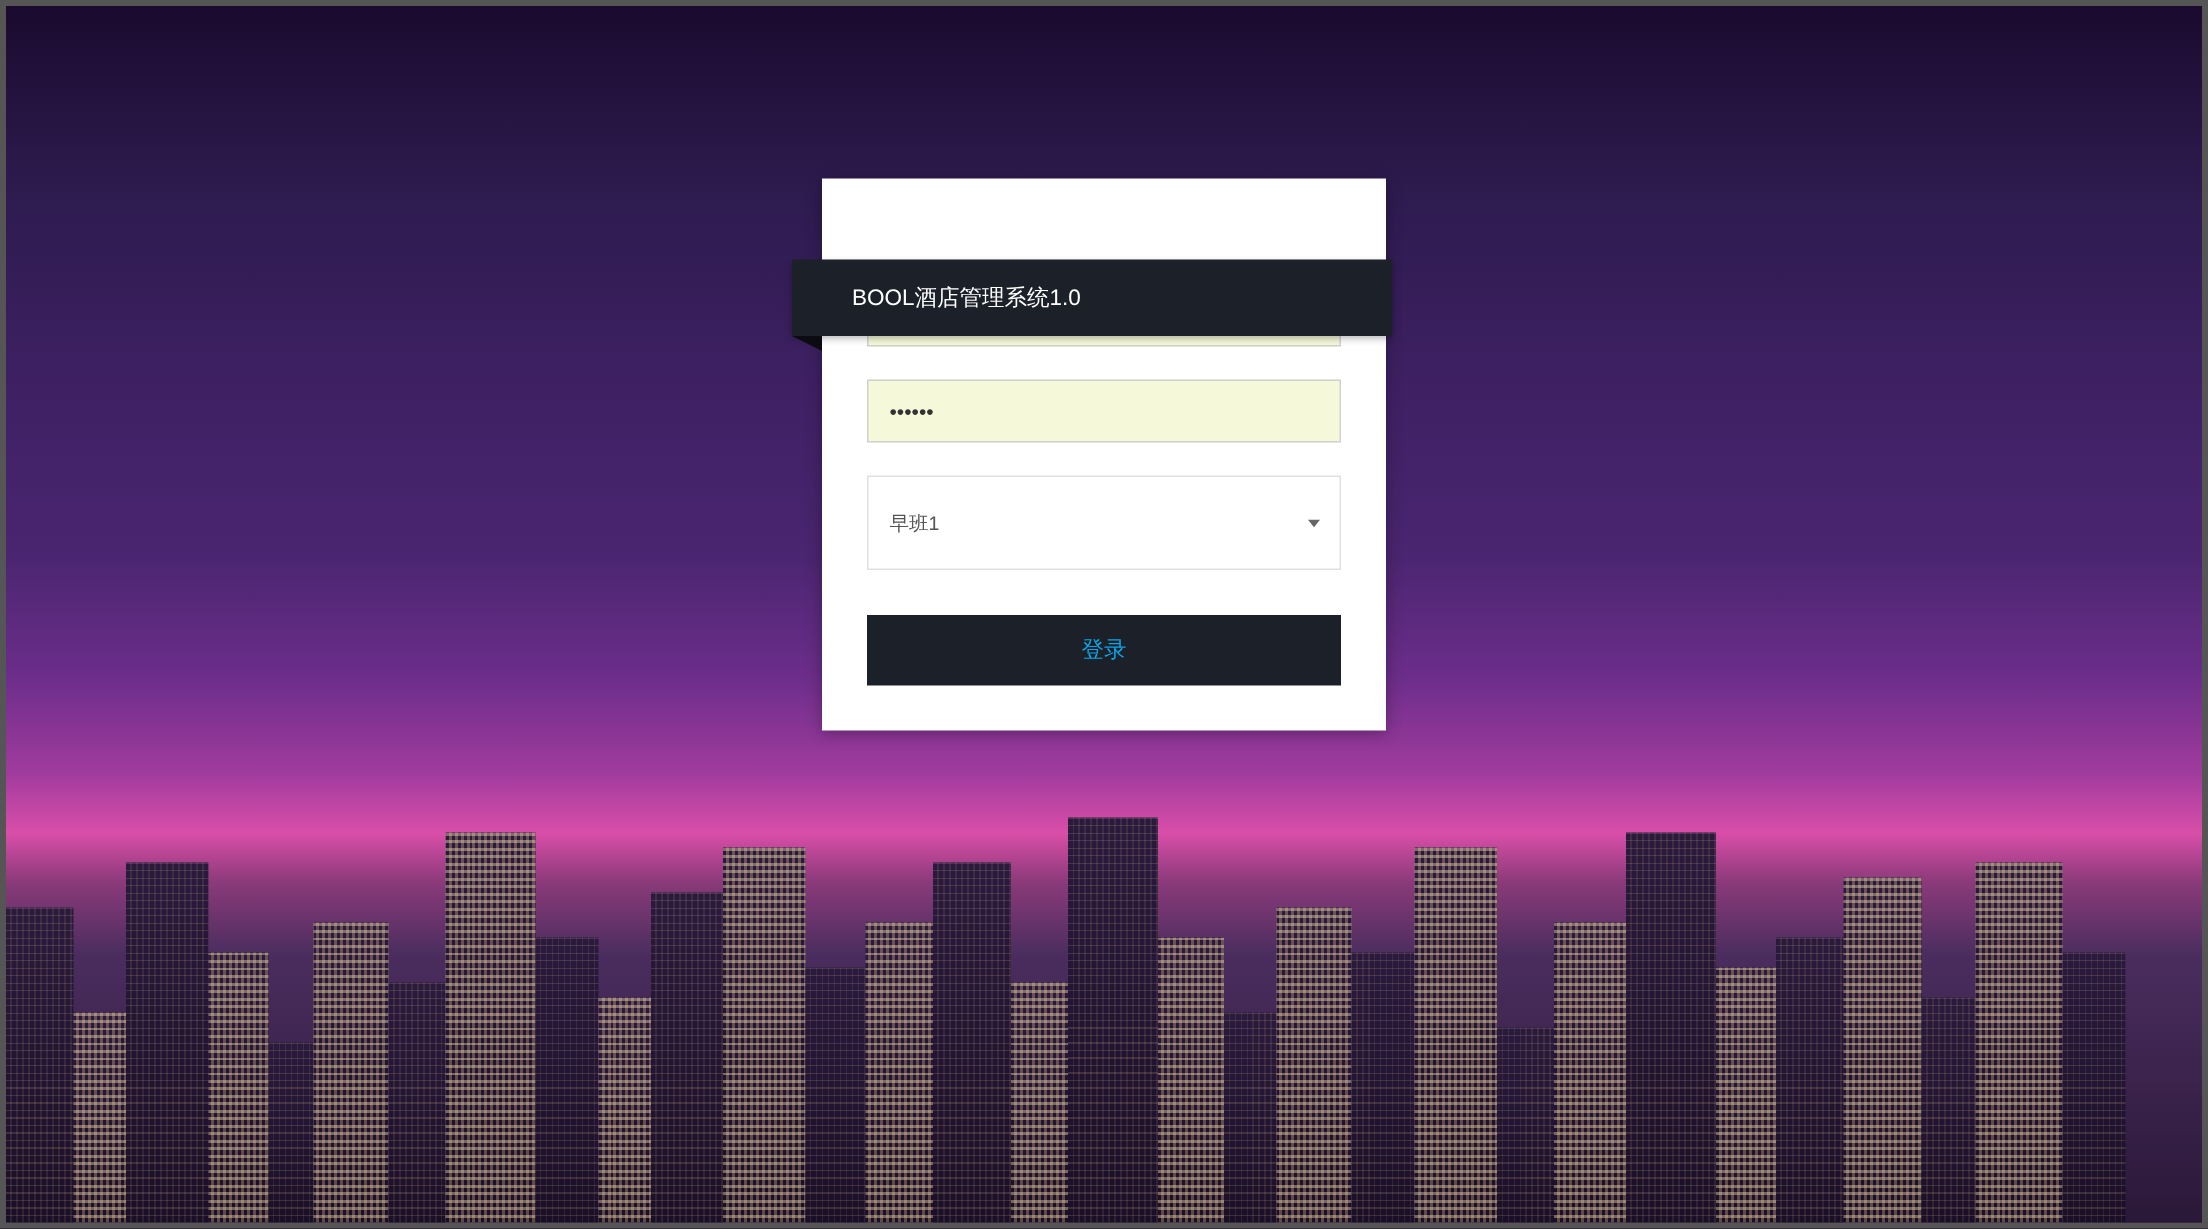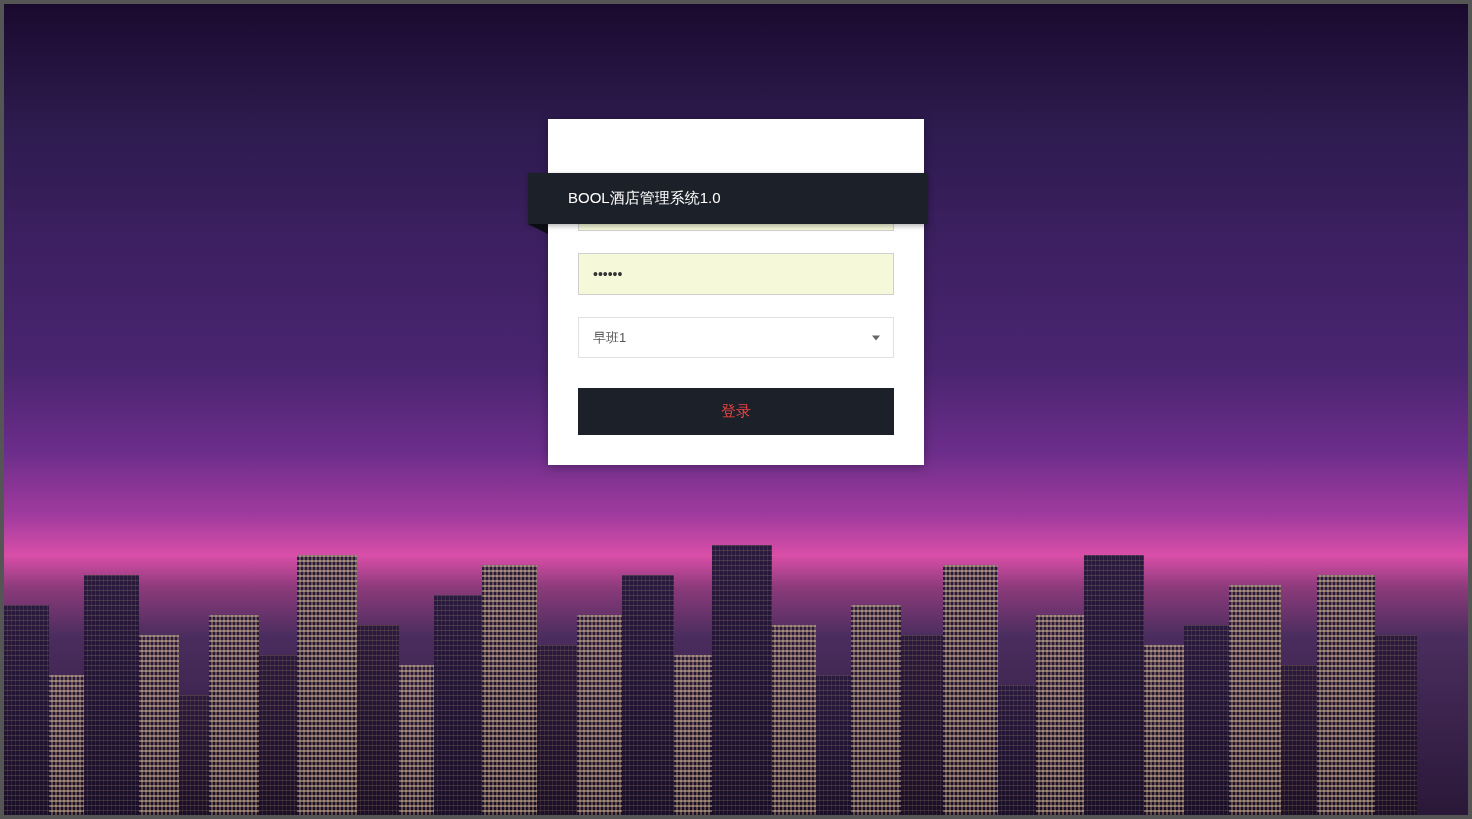--- a/index.html
+++ b/index.html
@@ -126,21 +126,21 @@
       color: #999;
     }
     
     .select-wrapper {
       position: relative;
       width: 100%;
     }
     
     .select-input {
       width: 100%;
-      padding: 12px 14px;
+      padding: 23px 14px;
       border: 1px solid #e0e0e0;
       background: #ffffff;
       font-size: 13px;
       font-family: inherit;
       color: #555;
       appearance: none;
       -webkit-appearance: none;
       outline: none;
       cursor: pointer;
     }
@@ -155,21 +155,21 @@
       height: 0;
       border-left: 4px solid transparent;
       border-right: 4px solid transparent;
       border-top: 5px solid #666;
     }
     
     .login-button {
       width: 100%;
       padding: 14px;
       background: #1c2029;
-      color: #ef4444;
+      color: #0ea5e9;
       border: none;
       font-size: 15px;
       font-family: Liberation Mono, monospace;
       cursor: pointer;
       margin-top: 8px;
     }
   </style>
 </head>
 <body>
 

